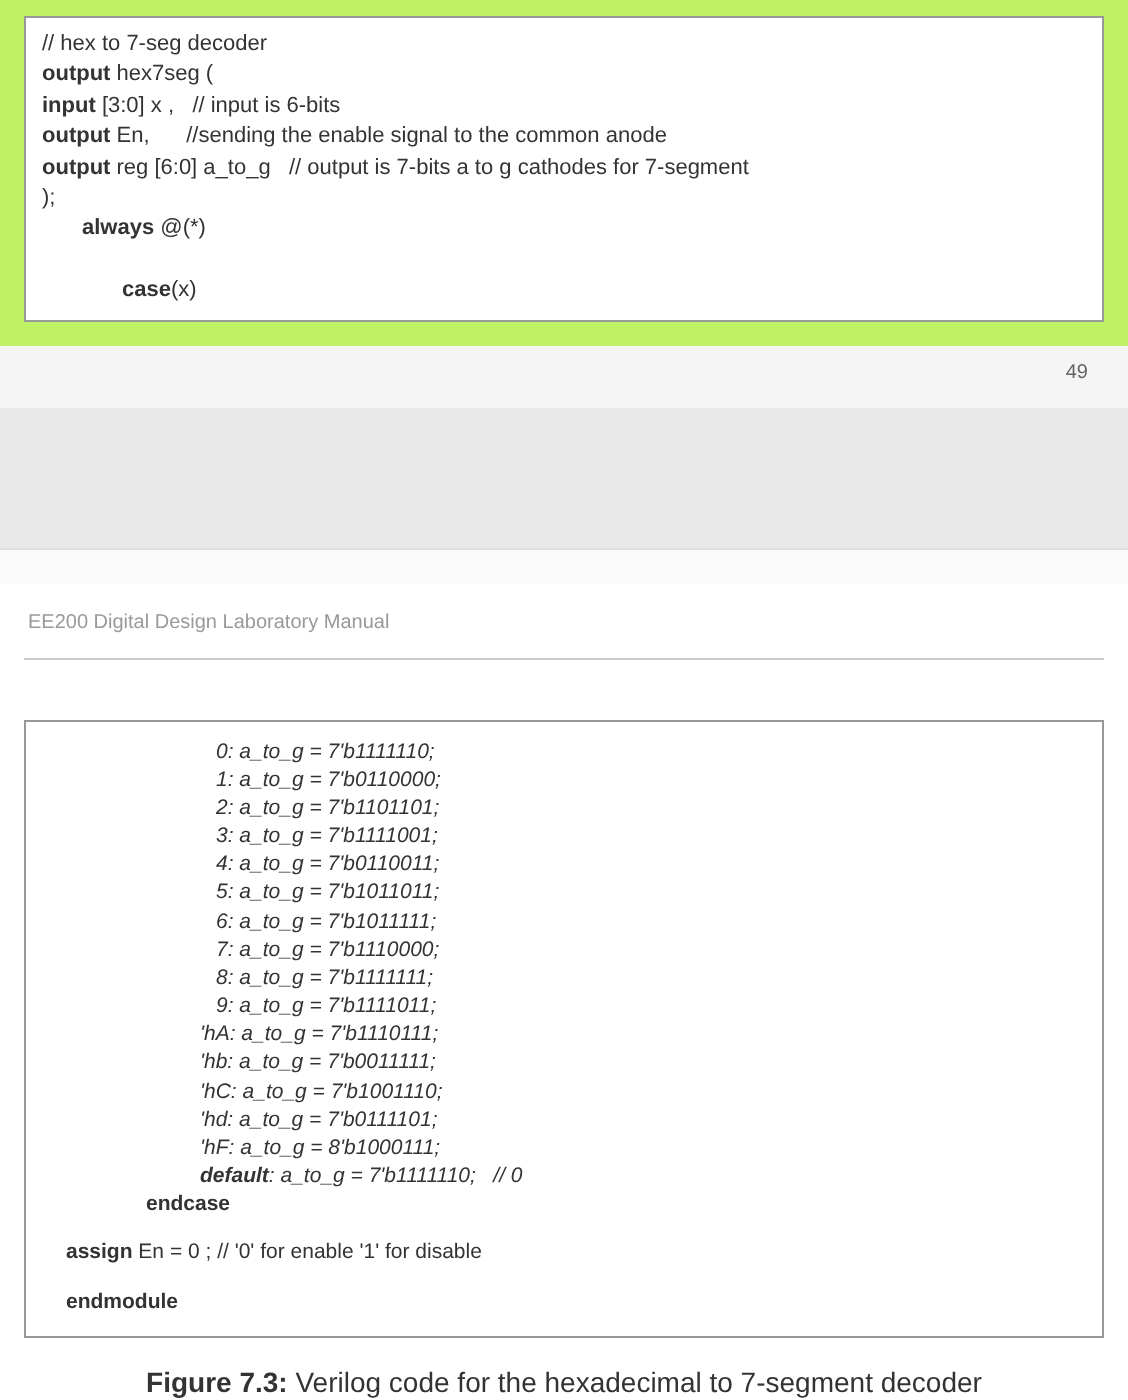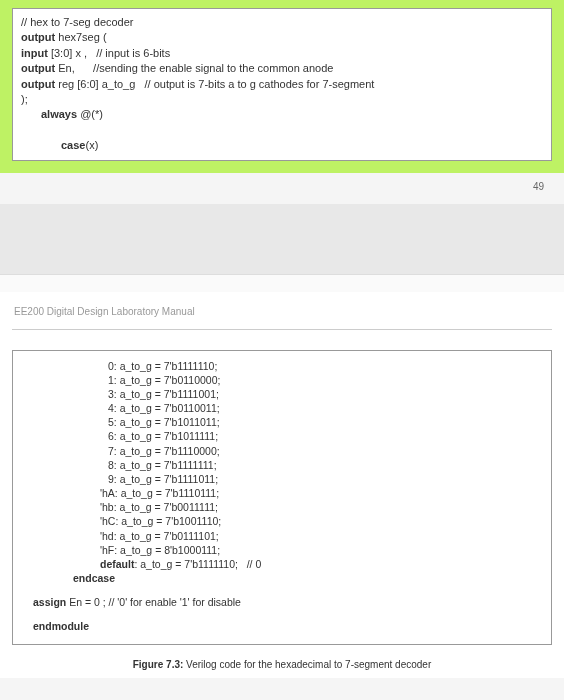--- a/index.html
+++ b/index.html
@@ -7,27 +7,27 @@
     .page-top { background: #bef264; padding: 8px 12px 12px 12px; }
     .code-box { border: 1px solid #999; padding: 6px 8px; background: #fff; line-height: 1.4; }
     .kw { font-weight: bold; }
     .code-line { white-space: pre; font-family: Arial, sans-serif; }
     .indent1 { padding-left: 20px; }
     .indent2 { padding-left: 40px; }
     .page-num { text-align: right; padding: 8px 20px 12px 0; color: #666; font-size: 10px; }
     .gap { height: 70px; background: #e8e8e8; }
     .gap-light { height: 18px; background: #fafafa; border-top: 1px solid #ddd; }
     .page-bottom { background: #fff; padding: 10px 12px 8px 12px; }
-    .manual-header { color: #999; font-size: 10px; padding: 4px 2px 12px 2px; border-bottom: 1px solid #ccc; margin-bottom: 20px; }
+    .manual-header { color: #999; font-size: 10px; padding: 4px 2px 12px 2px; border-bottom: 1px solid #ccc; margin-bottom: 30px; }
     .code-box2 { border: 1px solid #999; padding: 8px 10px 10px 10px; background: #fff; line-height: 1.35; font-size: 10.5px; }
-    .case-line { padding-left: 85px; white-space: pre; }
+    .case-line { padding-left: 85px; white-space: pre; font-style: italic; }
     .endcase-line { padding-left: 50px; }
     .assign-line { padding-left: 10px; margin-top: 10px; }
     .endmodule-line { padding-left: 10px; margin-top: 10px; }
-    .figure-caption { text-align: center; font-size: 10px; margin-top: 14px; }
+    .figure-caption { text-align: center; font-size: 14px; margin-top: 14px; }
     .fig-label { font-weight: bold; }
   </style>
 </head>
 <body>
 
 <div class="page-top">
   <div class="code-box">
     <div class="code-line">// hex to 7-seg decoder</div>
     <div class="code-line"><span class="kw">output</span><span> hex7seg (</span></div>
     <div class="code-line"><span class="kw">input</span><span> [3:0] x ,   // input is 6-bits</span></div>
@@ -44,20 +44,21 @@
 
 <div class="gap"></div>
 <div class="gap-light"></div>
 
 <div class="page-bottom">
   <div class="manual-header">EE200 Digital Design Laboratory Manual</div>
 
   <div class="code-box2">
     <div class="case-line">0: a_to_g = 7'b1111110;</div>
     <div class="case-line">1: a_to_g = 7'b0110000;</div>
+    <div class="case-line">2: a_to_g = 7'b1101101;</div>
     <div class="case-line">3: a_to_g = 7'b1111001;</div>
     <div class="case-line">4: a_to_g = 7'b0110011;</div>
     <div class="case-line">5: a_to_g = 7'b1011011;</div>
     <div class="case-line">6: a_to_g = 7'b1011111;</div>
     <div class="case-line">7: a_to_g = 7'b1110000;</div>
     <div class="case-line">8: a_to_g = 7'b1111111;</div>
     <div class="case-line">9: a_to_g = 7'b1111011;</div>
     <div class="case-line" style="padding-left:77px">'hA: a_to_g = 7'b1110111;</div>
     <div class="case-line" style="padding-left:77px">'hb: a_to_g = 7'b0011111;</div>
     <div class="case-line" style="padding-left:77px">'hC: a_to_g = 7'b1001110;</div>

